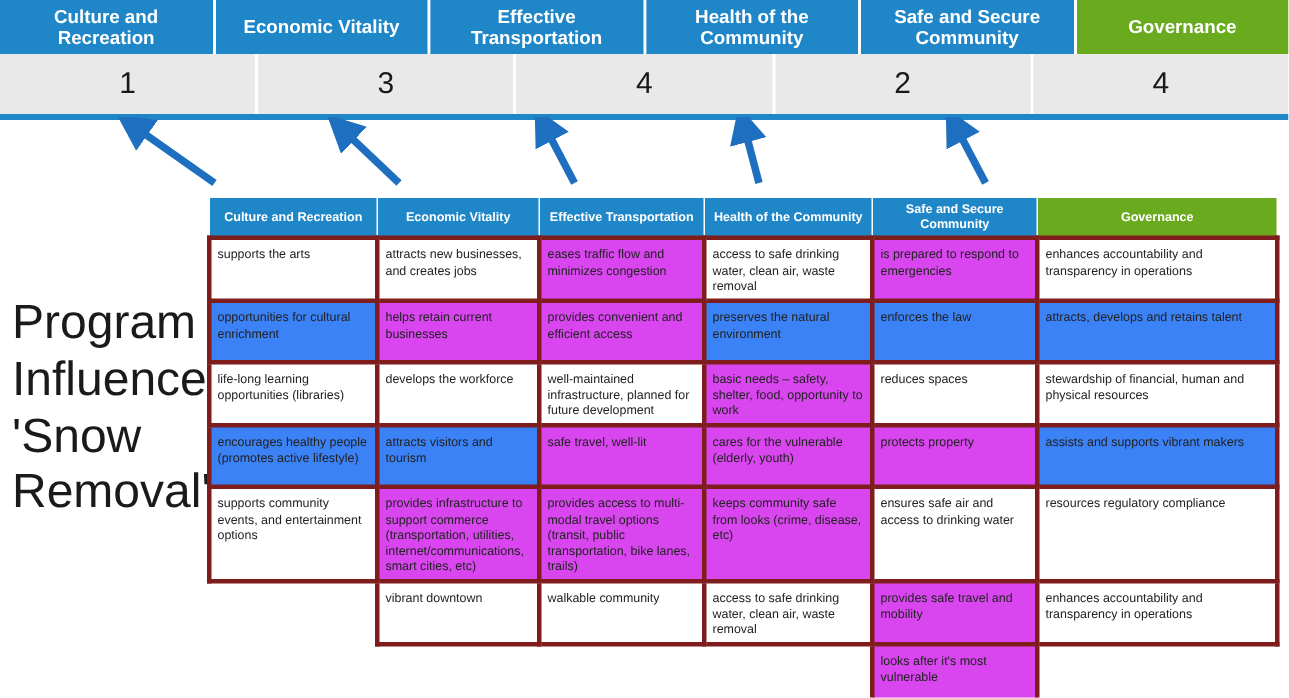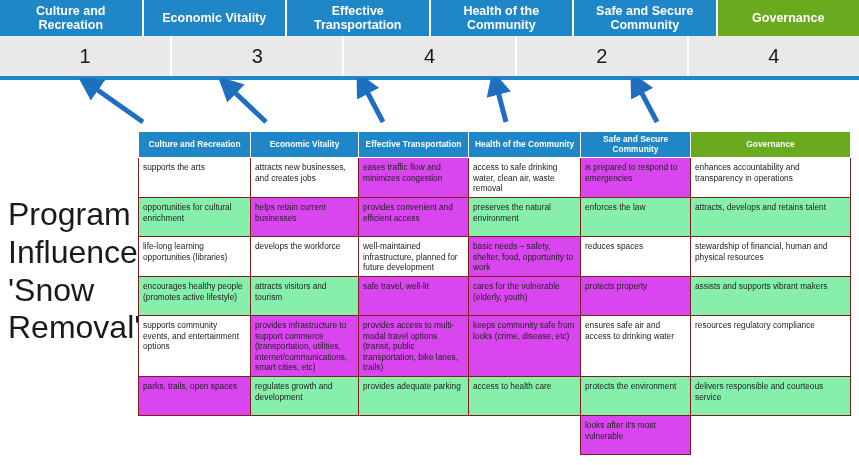--- a/index.html
+++ b/index.html
@@ -122,28 +122,28 @@
     height: 18px;
     vertical-align: middle;
   }
   #matrix th.gov {
     background: #6aaa1e;
   }
   #matrix td {
     font-size: 8.3px;
     color: #222222;
     padding: 4px 4px;
-    border: 1px solid #7f1d1d;
+    border: 3px solid #7f1d1d;
     vertical-align: top;
     line-height: 1.25;
     background: #ffffff;
     height: 30px;
   }
   #matrix tr.shaded td {
-    background: #86efac;
+    background: #3b82f6;
   }
   #matrix td.hl,
   #matrix tr.shaded td.hl {
     background: #d946ef;
   }
   #matrix td.empty {
     background: #ffffff;
     border: none;
   }
 </style>
@@ -241,27 +241,27 @@
       <td>assists and supports vibrant makers</td>
     </tr>
     <tr>
       <td>supports community events, and entertainment options</td>
       <td class="hl">provides infrastructure to support commerce (transportation, utilities, internet/communications, smart cities, etc)</td>
       <td class="hl">provides access to multi-modal travel options (transit, public transportation, bike lanes, trails)</td>
       <td class="hl">keeps community safe from looks (crime, disease, etc)</td>
       <td>ensures safe air and access to drinking water</td>
       <td>resources regulatory compliance</td>
     </tr>
-    <tr class="shaded">
-      <td class="hl">parks, trails, open spaces</td>
-      <td>regulates growth and development</td>
-      <td>provides adequate parking</td>
-      <td>access to health care</td>
-      <td>protects the environment</td>
-      <td>delivers responsible and courteous service</td>
+    <tr>
+      <td class="empty"></td>
+      <td>vibrant downtown</td>
+      <td>walkable community</td>
+      <td>access to safe drinking water, clean air, waste removal</td>
+      <td class="hl">provides safe travel and mobility</td>
+      <td>enhances accountability and transparency in operations</td>
     </tr>
     <tr>
       <td class="empty"></td>
       <td class="empty"></td>
       <td class="empty"></td>
       <td class="empty"></td>
       <td class="hl">looks after it's most vulnerable</td>
       <td class="empty"></td>
     </tr>
   </tbody>

